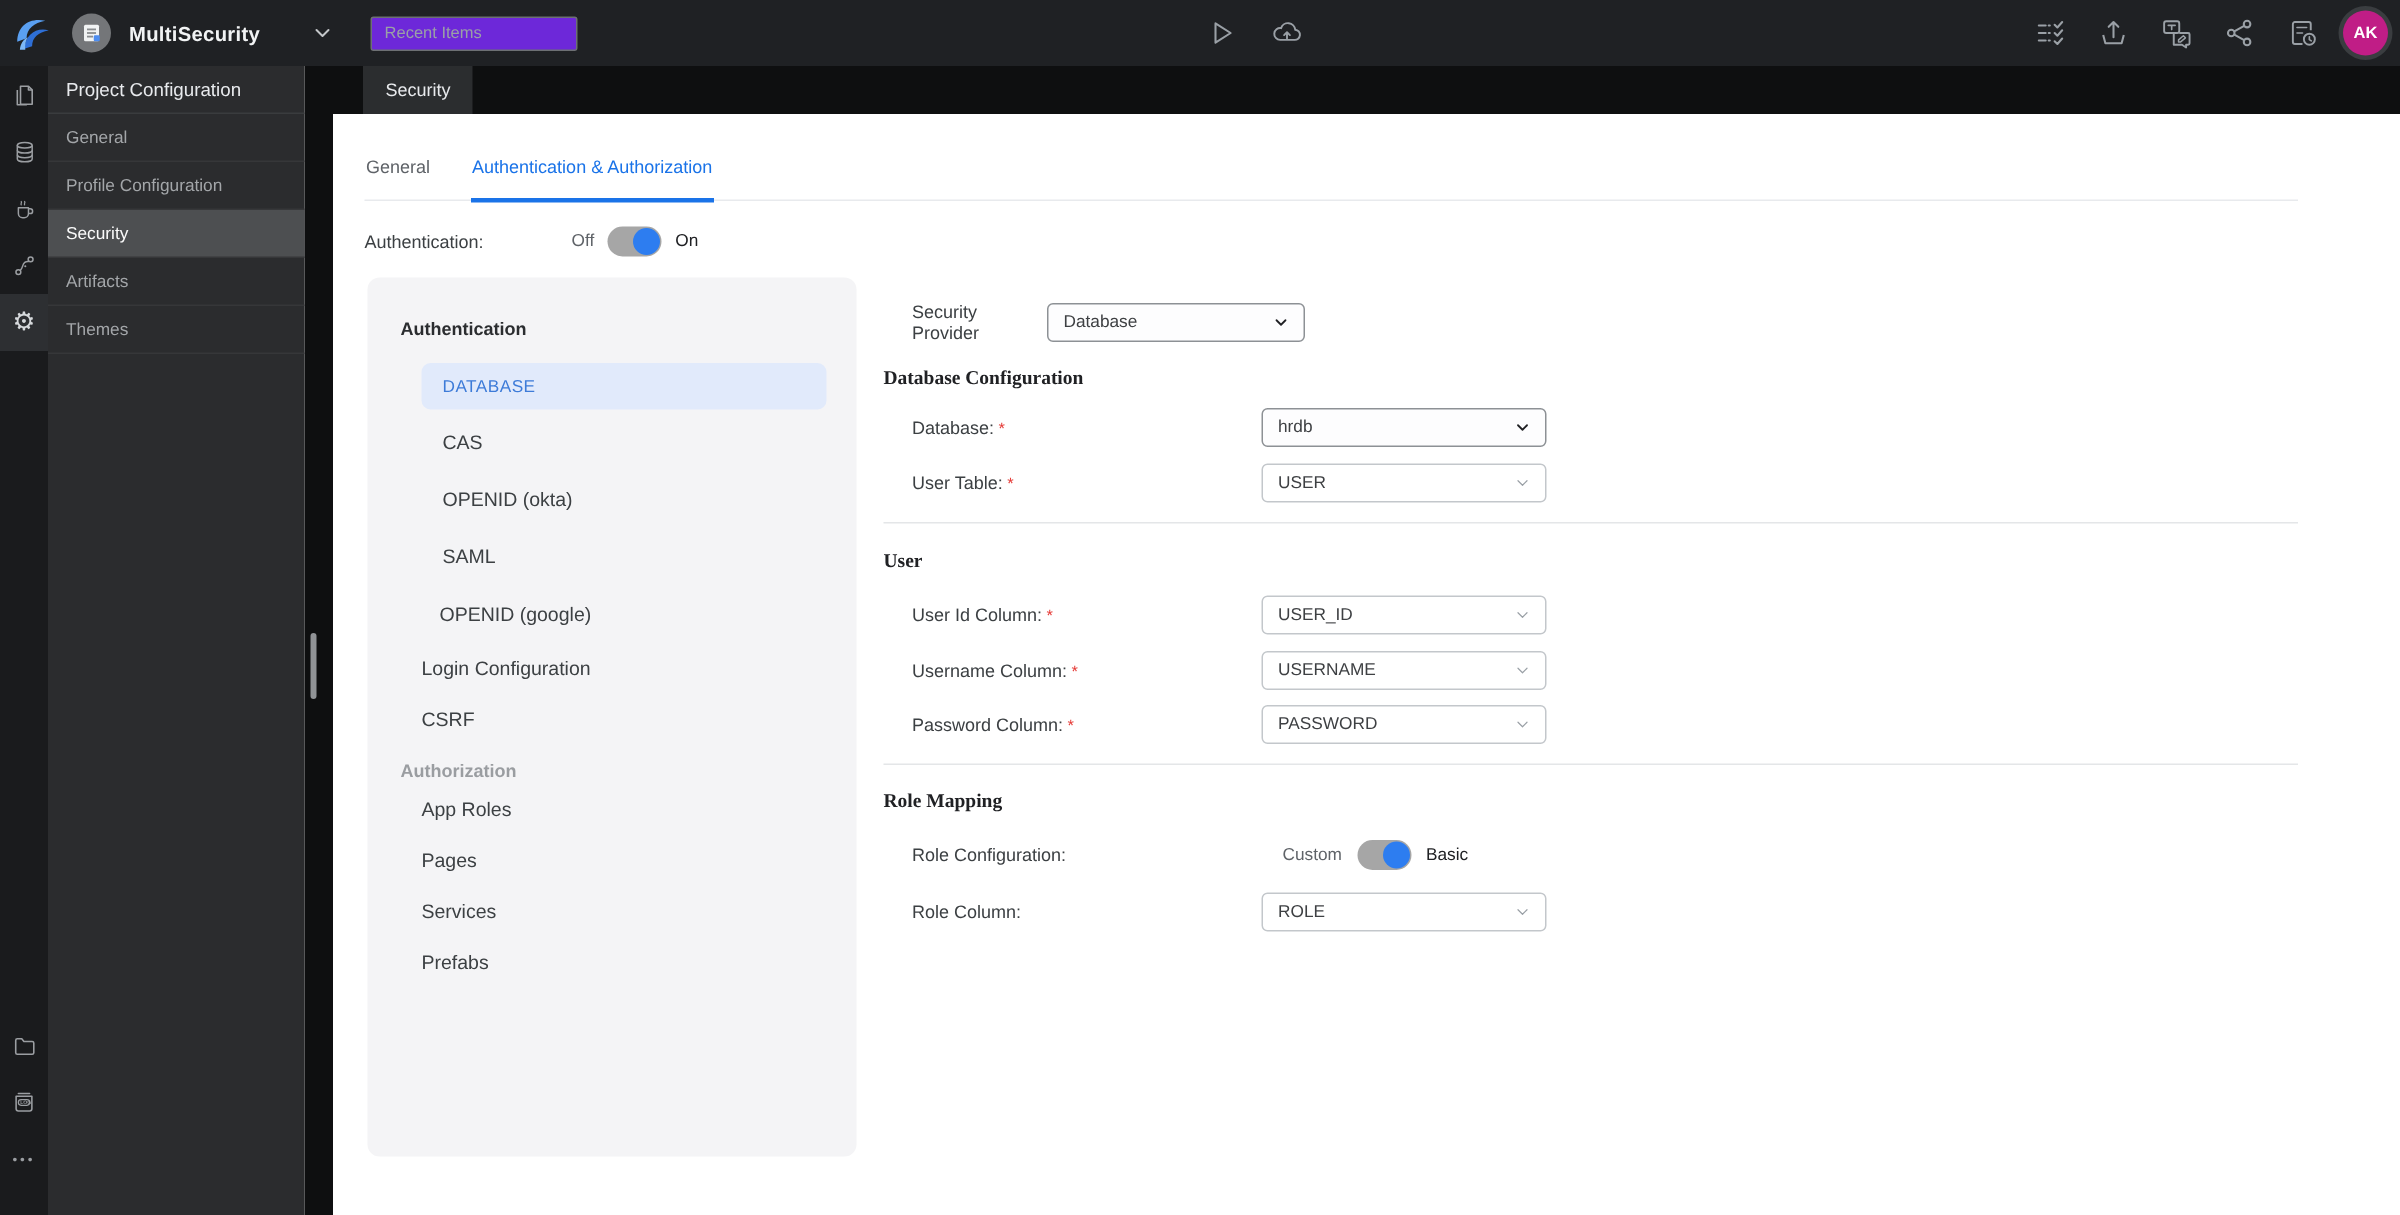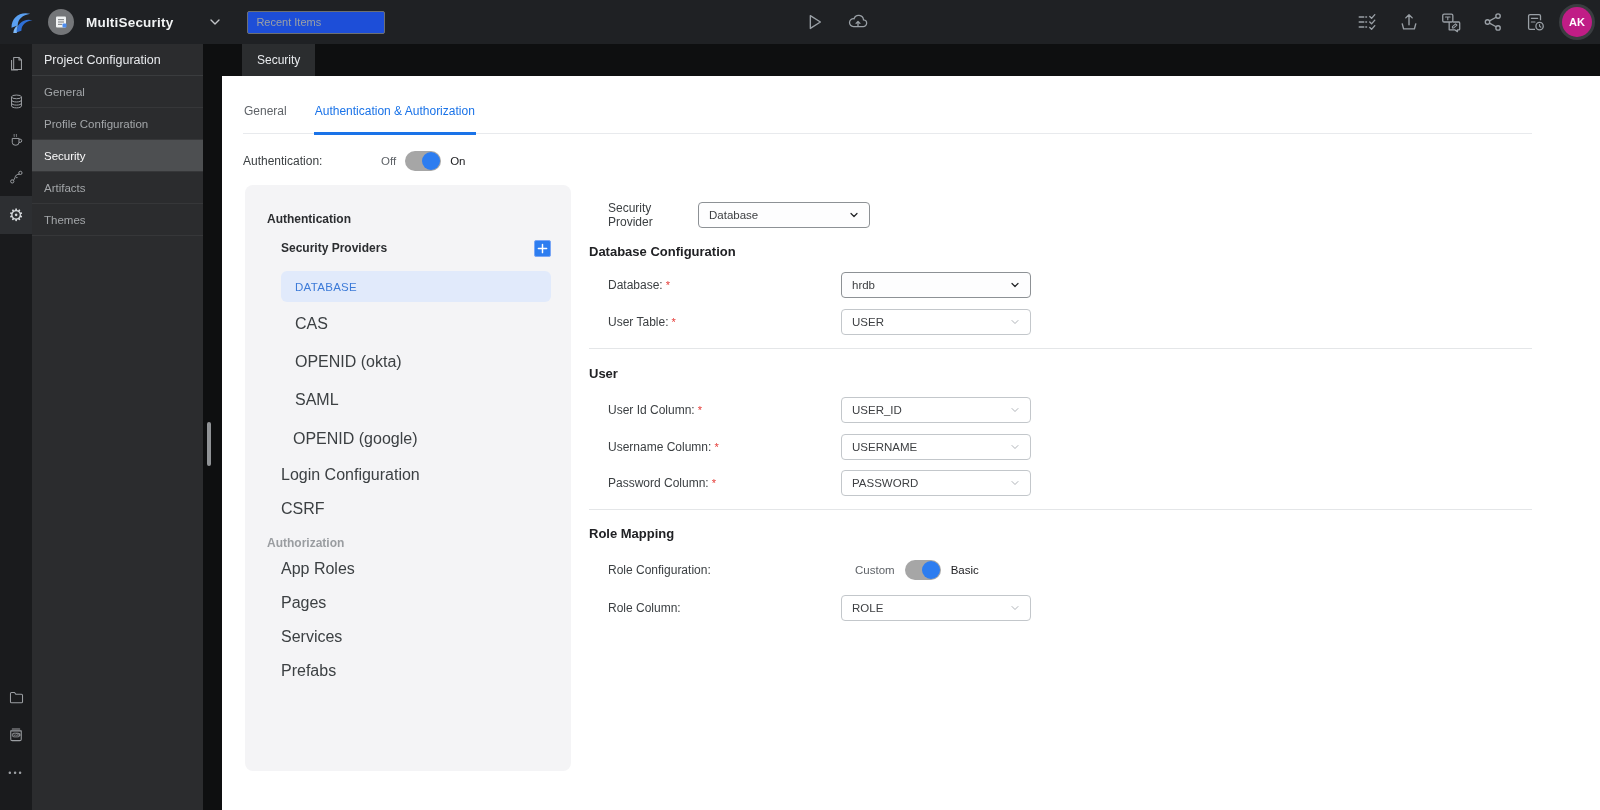--- a/index.html
+++ b/index.html
@@ -14,21 +14,21 @@
   svg { display:block; }
 
   
   .topbar { position:absolute; left:0; top:0; width:1600px; height:44px;
     background:#1f2124; display:flex; align-items:center; z-index:5; }
   .logo { margin-left:8px; width:28px; height:28px; }
   .proj-badge { margin-left:12px; width:26px; height:26px; border-radius:50%;
     background:#747679; display:flex; align-items:center; justify-content:center; }
   .proj-name { margin-left:12px; color:#f1f3f4; font-size:13.5px; font-weight:700; letter-spacing:.2px; }
   .proj-caret { margin-left:34px; color:#c3c6c9; }
-  .recent-input { margin-left:24px; width:138px; height:23px; background:#1d4ed8;
+  .recent-input { margin-left:24px; width:138px; height:23px; background:#6d28d9;
     border:1px solid #6d7073; border-radius:2px; color:#b7bbbf; font-size:11px;
     padding:0 8px; outline:none; font-family:inherit; }
   .recent-input::placeholder { color:#9aa0a6; }
   .center-icons { position:absolute; left:803px; top:0; height:44px; display:flex; align-items:center; gap:22px; }
   .right-icons { position:absolute; right:54px; top:0; height:44px; display:flex; align-items:center; gap:20px; }
   .tb-icon { width:22px; height:22px; color:#9aa0a6; cursor:pointer; }
   .avatar { position:absolute; right:8px; top:7px; width:30px; height:30px; border-radius:50%;
     background:var(--avatar-bg); color:#fff; font-size:11px; font-weight:700;
     display:flex; align-items:center; justify-content:center;
     box-shadow:0 0 0 3px #3a3d40; cursor:pointer; }
@@ -76,30 +76,30 @@
   .subpanel { position:absolute; left:23px; top:109px; width:326px; height:586px; background:#f4f4f6; border-radius:8px; }
   .np-sec   { margin-left:22px; font-size:12px; font-weight:700; color:#2b2d30; height:20px; line-height:20px; }
   .np-sec.muted { font-weight:700; color:#9a9da1; }
   .np-row   { display:flex; align-items:center; justify-content:space-between; margin:9px 20px 0 36px; height:20px; }
   .np-row .np-lbl { font-size:12px; font-weight:700; color:#2b2d30; }
   .plus-btn { width:17px; height:17px; background:var(--accent-blue); border:1px solid #7aa6f5; border-radius:2px;
     display:flex; align-items:center; justify-content:center; cursor:pointer; }
   .nav-pill { margin:13px 20px 0 36px; height:31px; border-radius:6px; background:var(--provider-selected-bg);
     display:flex; align-items:center; padding-left:14px; font-size:11.5px; color:var(--provider-selected-text);
     letter-spacing:.3px; cursor:pointer; }
-  .nav-item { margin-left:50px; height:20px; line-height:20px; font-size:16px; color:#3c4043; cursor:pointer; }
+  .nav-item { margin-left:50px; height:20px; line-height:20px; font-size:13px; color:#3c4043; cursor:pointer; }
   .nav-item.lvl2 { margin-left:36px; }
 
   
   .form { position:absolute; left:367px; top:126px; width:943px; }
   .frow { display:flex; align-items:center; height:26px; }
   .flabel { width:233px; font-size:12px; color:#3c4043;margin-left:19px; }
   .frow.provider .flabel { width:90px; }
   .req { color:var(--required-red); margin-left:3px; font-size:11px; }
-  .fheading { font-size:13px; font-weight:700; color:#202124; height:16px; line-height:16px; }
+  .fheading { font-size:13px; font-weight:700; color:#202124; height:16px; line-height:16px;font-family:Liberation Serif, serif; }
   .fdivider { border-top:1px solid #e4e6e8; height:0; }
   .sel { width:190px; height:26px; border:1px solid #c3c7cb; border-radius:4px; background:#fff;
     display:flex; align-items:center; justify-content:space-between; padding:0 9px 0 10px;
     font-size:11.5px; color:#3e4043; cursor:pointer; }
   .sel.native { border-color:#8d9195; background:#fdfdfe; }
   .sel.wide { width:172px; }
   .chev { color:#9aa0a6; }
   .sel.native .chev { color:#202124; }
   .tglrow { display:flex; align-items:center; padding-left:14px; }
   .tgl-left  { font-size:11.5px; color:#5f6368; margin-right:10px; }
@@ -250,28 +250,20 @@
       <span class="auth-label">Authentication:</span>
       <span class="tgl-text-off">Off</span>
       <div class="toggle">
           <div class="knob"></div>
         </div>
       <span class="tgl-text-on">On</span>
     </div>
 
     <div class="subpanel">
       <div class="np-sec" style="margin-top:24px;">Authentication</div>
-      <div class="np-row">
-        <span class="np-lbl">Security Providers</span>
-        <div class="plus-btn">
-          <svg width="11" height="11" viewBox="0 0 12 12">
-              <path d="M6 1.5v9M1.5 6h9" stroke="#fff" stroke-width="1.6" stroke-linecap="round"></path>
-            </svg>
-        </div>
-      </div>
       <div class="nav-pill">DATABASE</div>
       <div class="nav-item" style="margin-top:12px;">CAS</div>
       <div class="nav-item" style="margin-top:18px;">OPENID (okta)</div>
       <div class="nav-item" style="margin-top:18px;">SAML</div>
       <div class="nav-item" style="margin-top:19px;margin-left:48px;">OPENID (google)</div>
       <div class="nav-item lvl2" style="margin-top:16px;">Login Configuration</div>
       <div class="nav-item lvl2" style="margin-top:14px;">CSRF</div>
       <div class="np-sec muted" style="margin-top:14px;">Authorization</div>
       <div class="nav-item lvl2" style="margin-top:6px;">App Roles</div>
       <div class="nav-item lvl2" style="margin-top:14px;">Pages</div>

